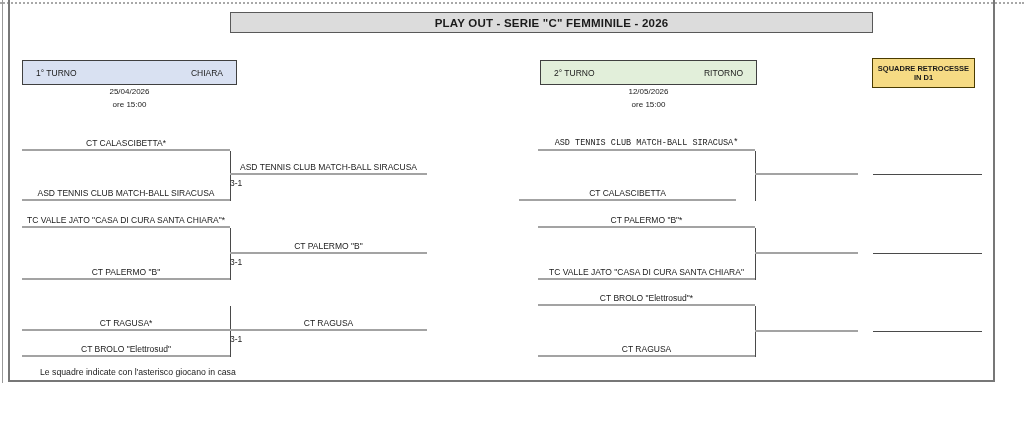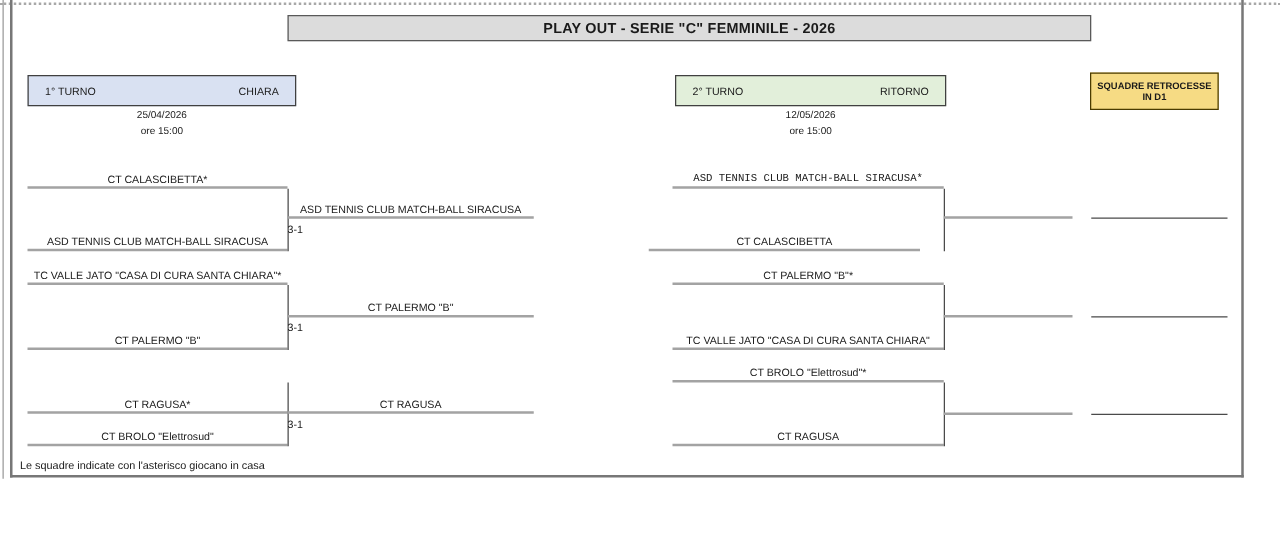--- a/index.html
+++ b/index.html
@@ -34,21 +34,21 @@
     align-items:center; justify-content:center; font-weight:bold; font-size:7.5px; line-height:9px;
     text-align:center; }
 
   
   .team-line { position:absolute; height:14px; line-height:13px; text-align:center;
     font-size:8.5px; white-space:nowrap; border-bottom:2px solid #a3a3a3; }
   .plain-line { position:absolute; height:14px; border-bottom:1px solid #4a4a4a; }
   .v-line { position:absolute; width:1px; background:#4a4a4a; }
   .score-label { position:absolute; text-align:left; font-size:8.5px; height:12px; line-height:12px; }
 
-  .note-text { position:absolute; left:16px; top:367px; font-size:8.7px; }
+  .note-text { position:absolute; left:40px; top:367px; font-size:8.7px; }
 </style>
 </head>
 <body>
 
 <div id="canvas">
 
   <div class="outer-left-line"></div>
   <div class="top-dashed-line"></div>
   <div class="page-frame"></div>
 

